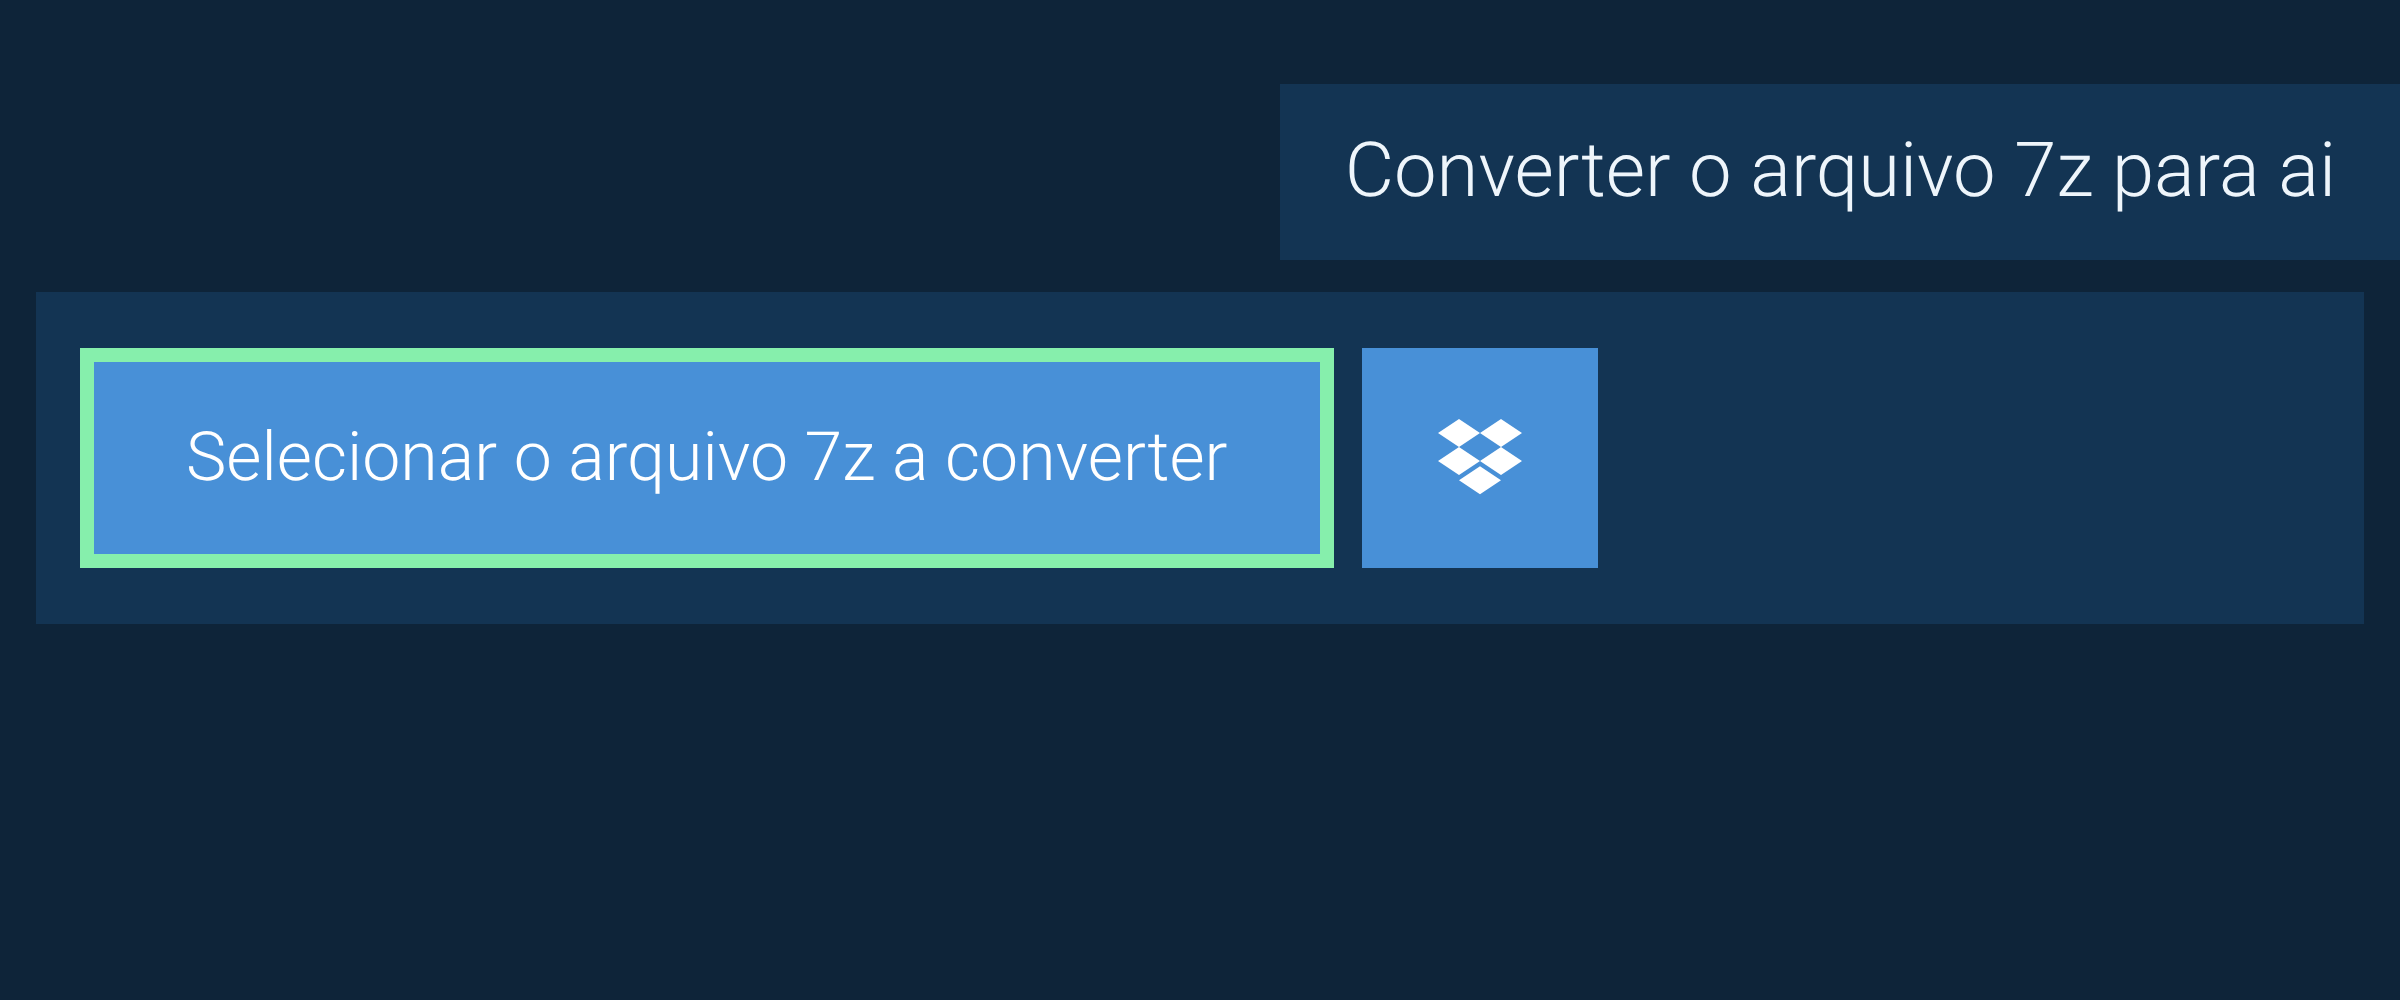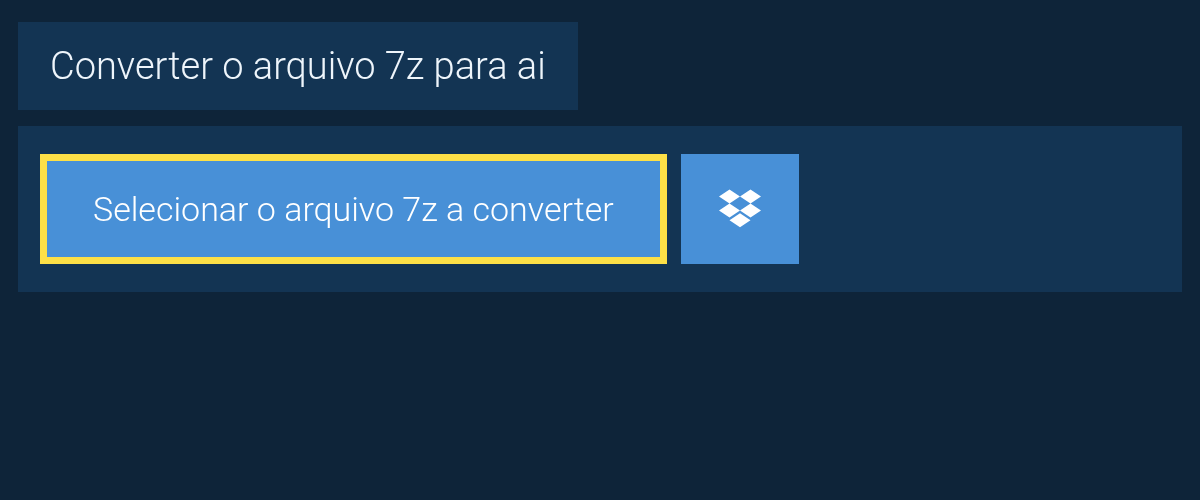--- a/index.html
+++ b/index.html
@@ -8,22 +8,23 @@
       box-sizing: border-box;
     }
     body {
       width: 1200px;
       height: 500px;
       background: #0e2439;
       font-family: -apple-system, BlinkMacSystemFont, "Segoe UI", Roboto, Helvetica, Arial, sans-serif;
       overflow: hidden;
     }
     .tab-container {
-      padding-top: 22px;
+      padding-top: 42px;
       padding-left: 18px;
+      text-align: right;
     }
     .tab {
       display: inline-block;
       background: #133453;
       color: #eef5fb;
       font-size: 38px;
       font-weight: 300;
       padding: 22px 32px;
     }
     .panel {
@@ -31,21 +32,21 @@
       margin-top: 16px;
       background: #133453;
       padding: 28px 22px;
       display: flex;
       gap: 14px;
       align-items: stretch;
     }
     .select-button {
       flex: 0 0 auto;
       background: #4890d7;
-      border: 7px solid #fde047;
+      border: 7px solid #86efac;
       color: #ffffff;
       font-size: 34px;
       font-weight: 300;
       padding: 28px 46px;
       cursor: pointer;
       text-align: center;
       display: flex;
       align-items: center;
       justify-content: center;
     }

